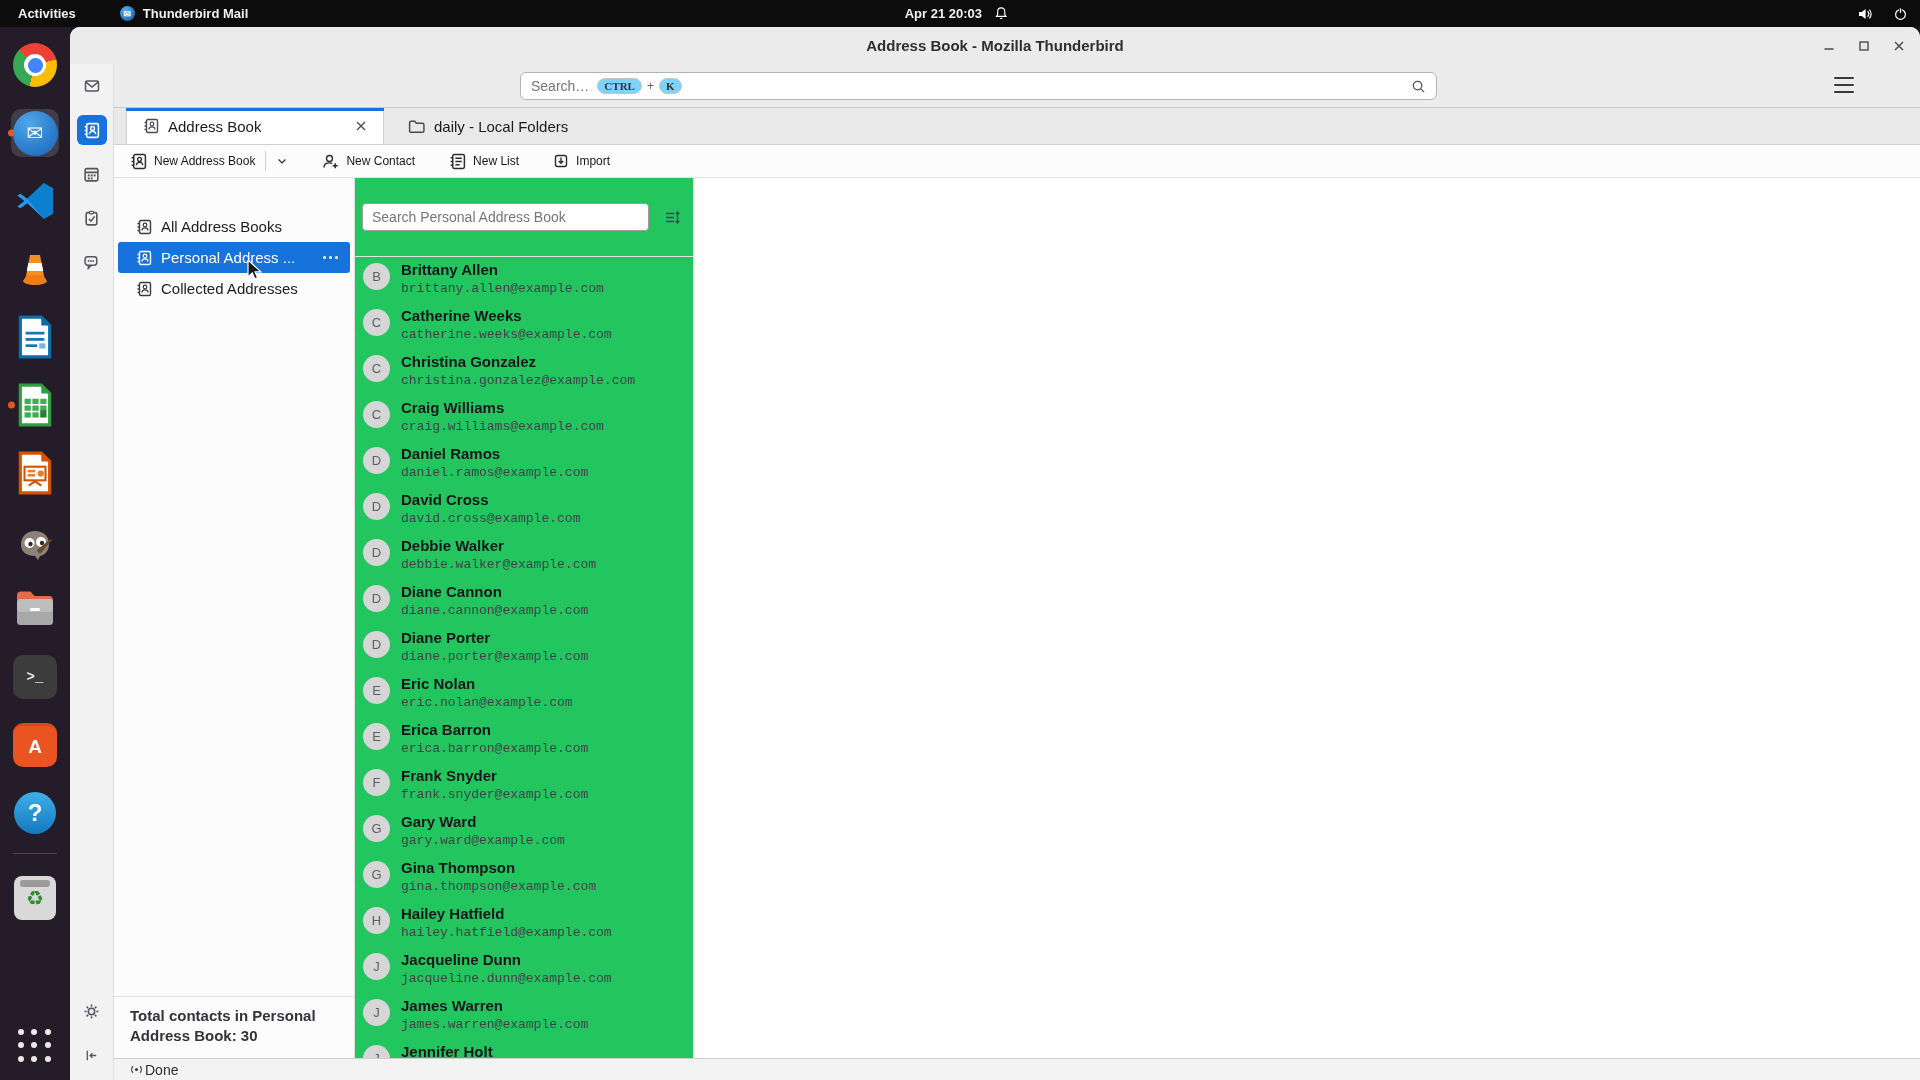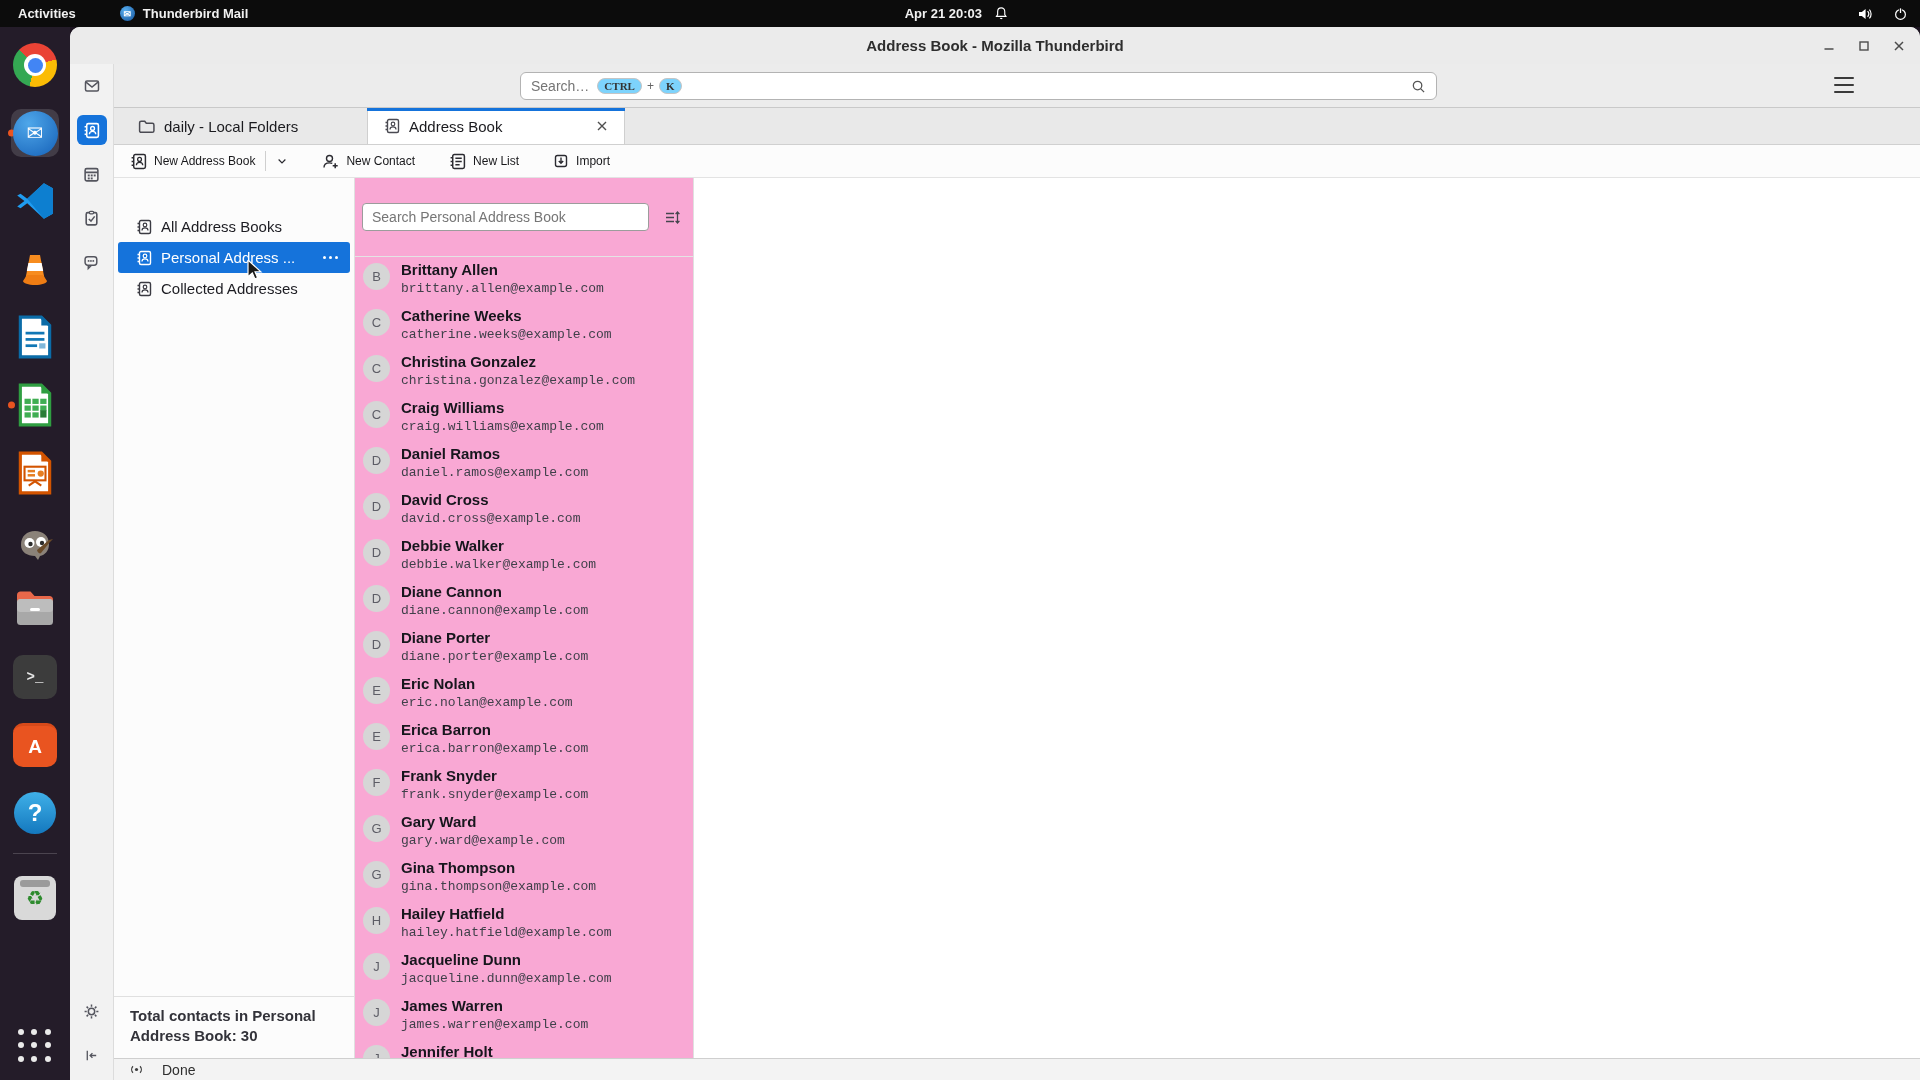--- a/index.html
+++ b/index.html
@@ -125,41 +125,41 @@
     position:relative; padding-top:33px; flex:none; }
   .ab-item { height:31px; margin:0 4px; display:flex; align-items:center; gap:9px;
     padding:0 8px 0 18px; font-size:15px; color:#1c1c22; border-radius:3px; }
   .ab-item.sel { background:#1573db; color:#fff; }
   .dots { margin-left:auto; display:flex; gap:3px; padding-right:4px; }
   .dots i { width:3px; height:3px; border-radius:50%; background:#fff; }
   .ab-total { position:absolute; left:0; right:0; bottom:0; border-top:1px solid #e0e0e0;
     padding:9px 14px 12px 16px; font-size:15px; font-weight:700; color:#33333a; line-height:1.35; }
 
   .contacts-pane { width:339px; border-right:1px solid #e0e0e0; display:flex;
-    flex-direction:column; background:#f9a8d4; flex:none; }
+    flex-direction:column; background:#22c55e; flex:none; }
   .cp-search { height:79px; border-bottom:1px solid #e4e4e4; display:flex;
     align-items:center; padding-left:7px; flex:none; }
   .cp-input { width:287px; height:28px; border:1px solid #9c9c9c; border-radius:4px;
     font-size:14px; padding:0 9px; color:#333; font-family:"Liberation Sans",sans-serif; }
   .cp-input::placeholder { color:#767676; }
   .cp-sort { width:28px; height:28px; margin-left:9px; display:flex;
     align-items:center; justify-content:center; border-radius:4px; }
   .contact-list { flex:1; overflow:hidden; }
   .contact-row { height:46px; display:flex; padding:3px 0 0 8px; }
   .avatar { width:27px; height:27px; border-radius:50%; background:#d6d6d6; color:#5d5d66;
     font-size:13px; display:flex; align-items:center; justify-content:center; flex:none; margin-top:3px; }
   .c-text { margin-left:11px; min-width:0; }
   .c-name { font-size:15px; font-weight:700; color:#17161d; padding-top:1px; }
   .c-email { font-size:13px; color:#40404a; margin-top:3px;font-family:Liberation Mono, monospace; }
 
   .detail-pane { flex:1; background:#fff; }
 
   
   .statusbar { height:22px; background:#f3f3f3; border-top:1px solid #cfcfcf;
-    display:flex; align-items:center; gap:17px; padding-left:14px; font-size:14px; color:#2f2f2f; }
+    display:flex; align-items:center; padding-left:14px; font-size:14px; color:#2f2f2f; }
 
   
   .cursor { position:absolute; left:246px; top:260px; z-index:99; }
 </style>
 </head>
 <body>
 
 <div class="topbar">
   <div class="tb-activities">Activities</div>
   <div class="tb-app">
@@ -393,39 +393,39 @@
           </span>
         </div>
         <div class="hamburger">
             <i></i>
             <i></i>
             <i></i>
           </div>
       </div>
 
       <div class="tabbar">
-        <div class="tab inactive">
-          <svg width="17" height="15" viewBox="0 0 16 14">
-            <path d="M1.5 3.5 c0-.9.7-1.5 1.5-1.5 h3.3 l1.5 2 h5.7 c.9 0 1.5.7 1.5 1.5 v5.5 c0 .9-.7 1.5-1.5 1.5 H3 c-.9 0-1.5-.7-1.5-1.5 Z" fill="none" stroke="#4a4a52" stroke-width="1.4"></path>
-          </svg>
-          <span>daily - Local Folders</span>
-        </div>
         <div class="tab active">
           <svg width="16" height="16" viewBox="0 0 16 16">
             <rect x="3.5" y="1.5" width="11" height="13" rx="1.5" fill="none" stroke="#4a4a52" stroke-width="1.4"></rect>
             <path d="M3.5 4.5 H1.5 M3.5 8 H1.5 M3.5 11.5 H1.5" stroke="#4a4a52" stroke-width="1.4"></path>
             <circle cx="9" cy="6" r="1.8" fill="none" stroke="#4a4a52" stroke-width="1.2"></circle>
             <path d="M6 11.5 c0-1.7 1.3-2.7 3-2.7 s3 1 3 2.7" fill="none" stroke="#4a4a52" stroke-width="1.2"></path>
           </svg>
           <span>Address Book</span>
           <span class="tab-close">
             <svg width="12" height="12" viewBox="0 0 12 12">
                 <path d="M2 2 L10 10 M10 2 L2 10" stroke="#4f4f4f" stroke-width="1.4"></path>
               </svg>
           </span>
+        </div>
+        <div class="tab inactive">
+          <svg width="17" height="15" viewBox="0 0 16 14">
+            <path d="M1.5 3.5 c0-.9.7-1.5 1.5-1.5 h3.3 l1.5 2 h5.7 c.9 0 1.5.7 1.5 1.5 v5.5 c0 .9-.7 1.5-1.5 1.5 H3 c-.9 0-1.5-.7-1.5-1.5 Z" fill="none" stroke="#4a4a52" stroke-width="1.4"></path>
+          </svg>
+          <span>daily - Local Folders</span>
         </div>
       </div>
 
       <div class="act-toolbar">
         <div class="act-btn">
           <svg width="17" height="17" viewBox="0 0 16 16">
             <rect x="3.5" y="1.5" width="11" height="13" rx="1.5" fill="none" stroke="#2b2b31" stroke-width="1.4"></rect>
             <path d="M3.5 4.5 H1.5 M3.5 8 H1.5 M3.5 11.5 H1.5" stroke="#2b2b31" stroke-width="1.4"></path>
             <circle cx="9" cy="6" r="1.8" fill="none" stroke="#2b2b31" stroke-width="1.2"></circle>
             <path d="M6 11.5 c0-1.7 1.3-2.7 3-2.7 s3 1 3 2.7" fill="none" stroke="#2b2b31" stroke-width="1.2"></path>

